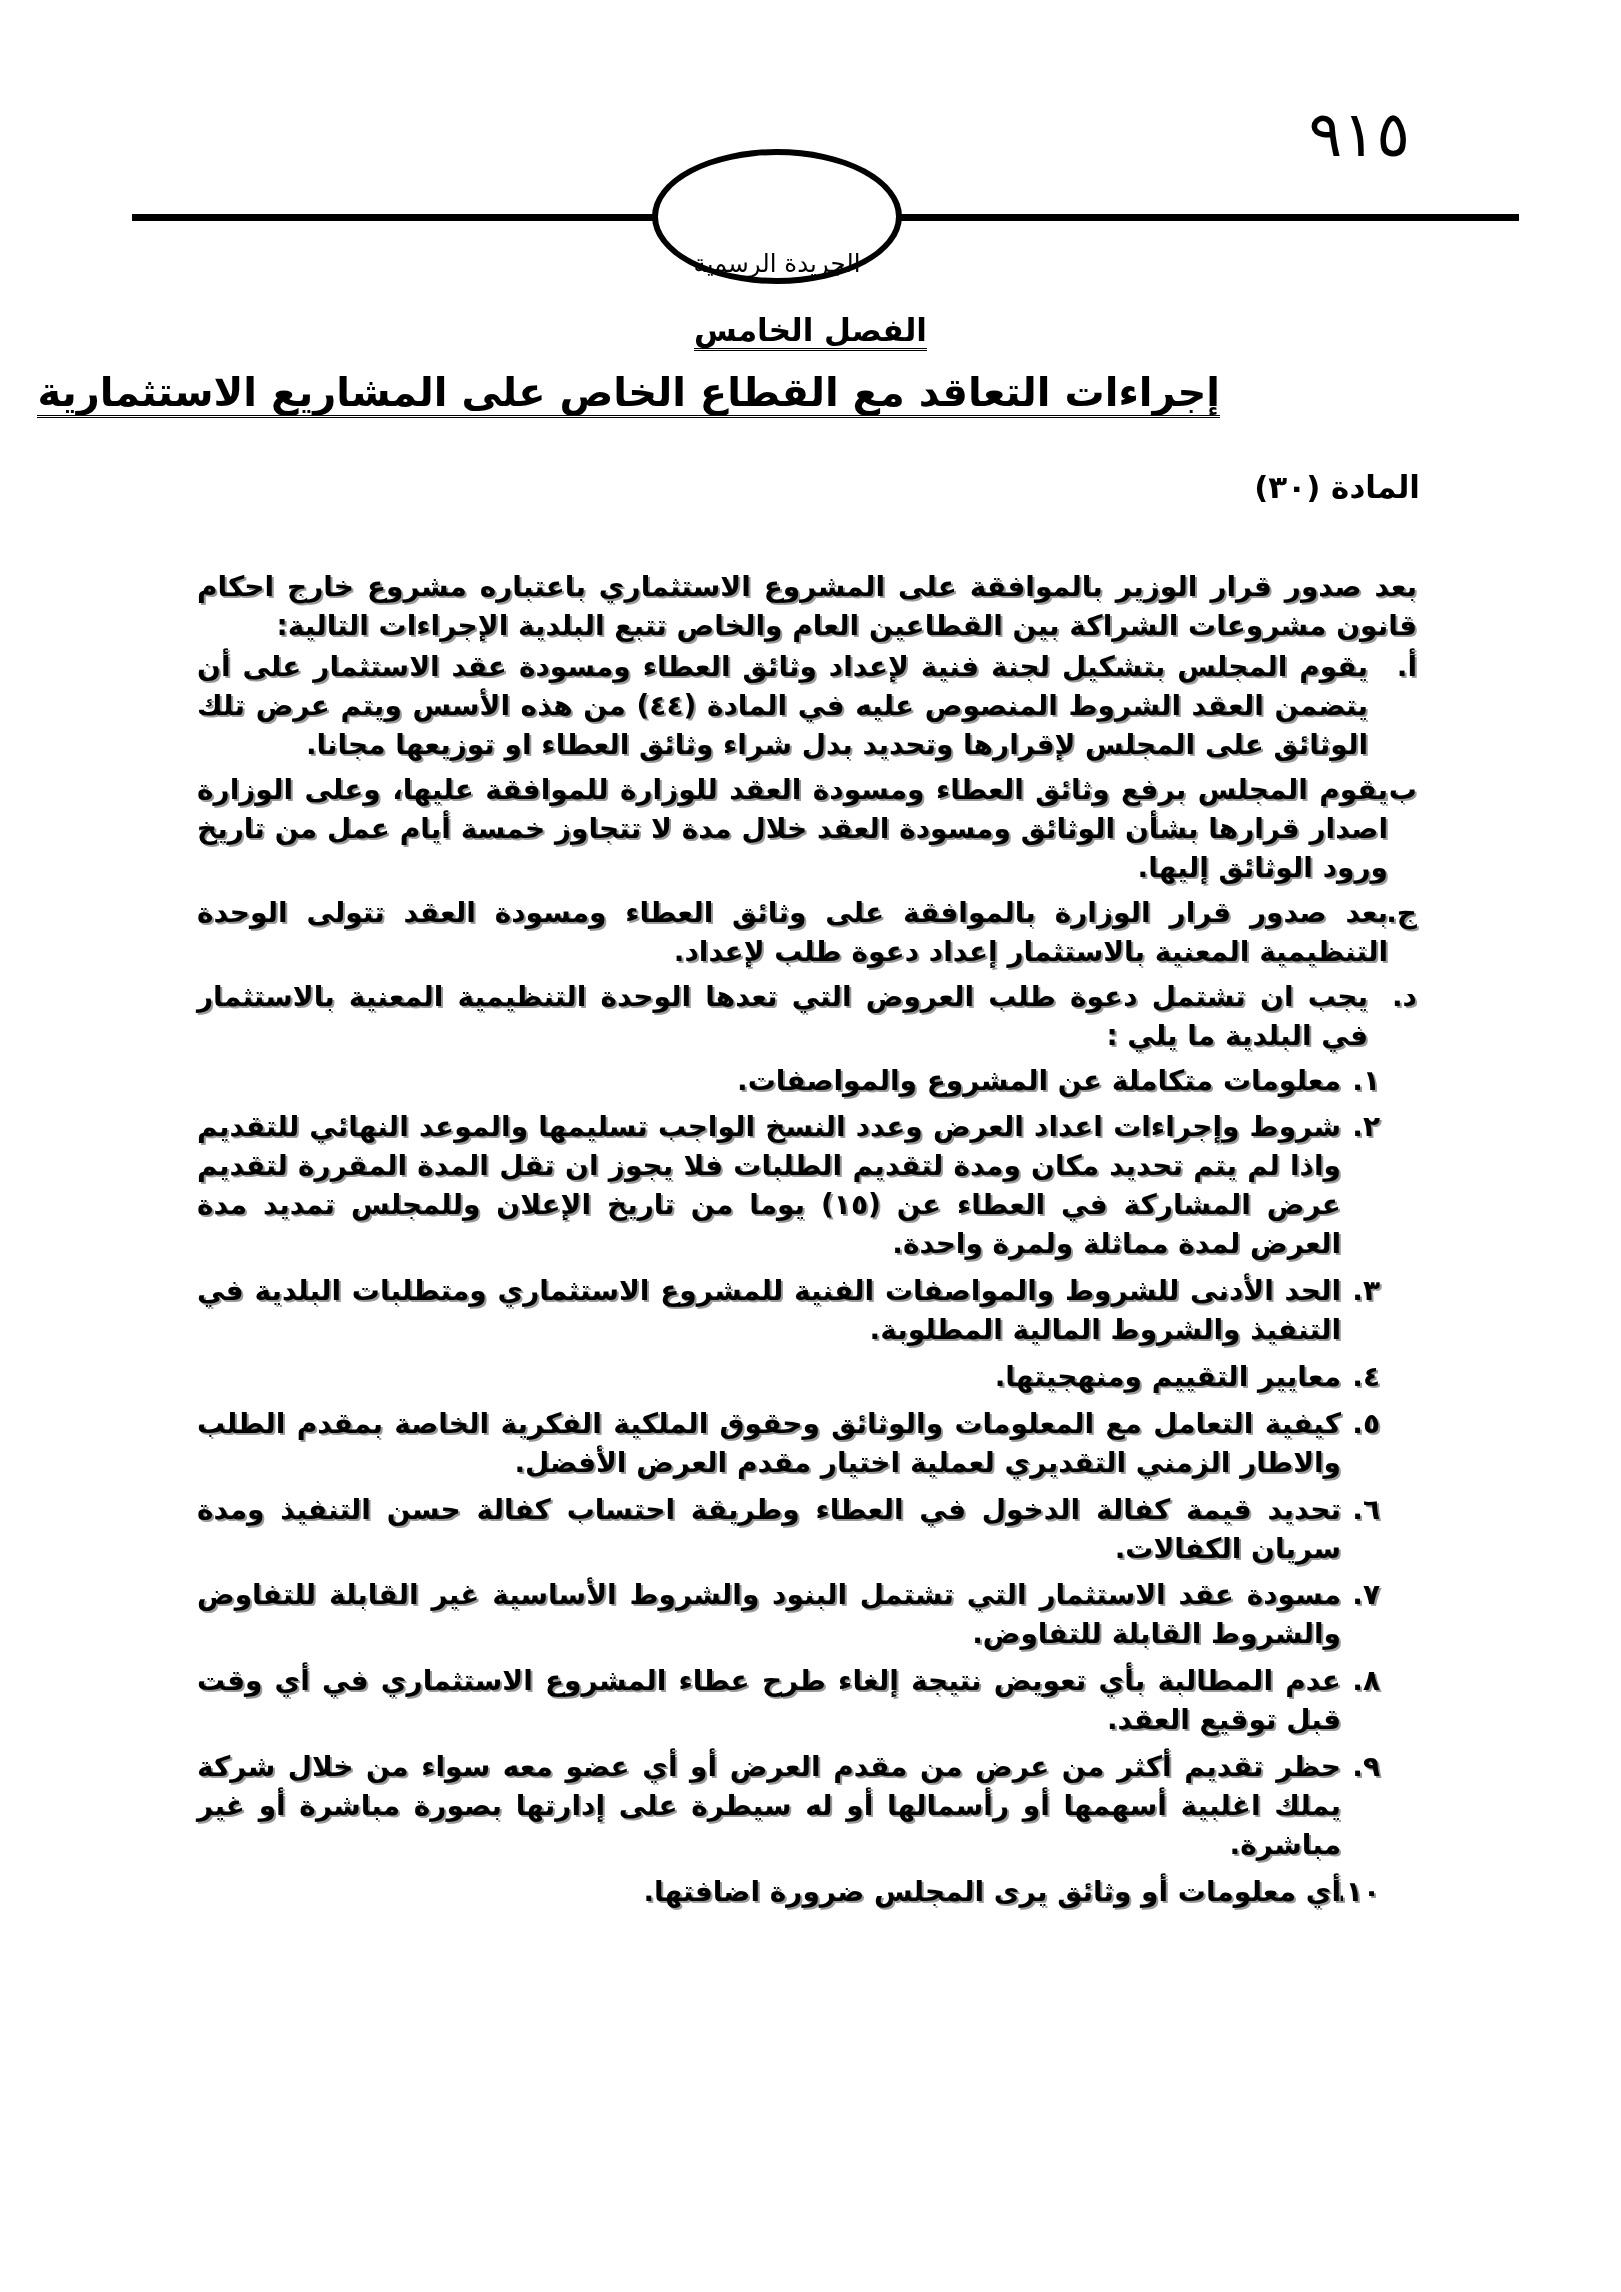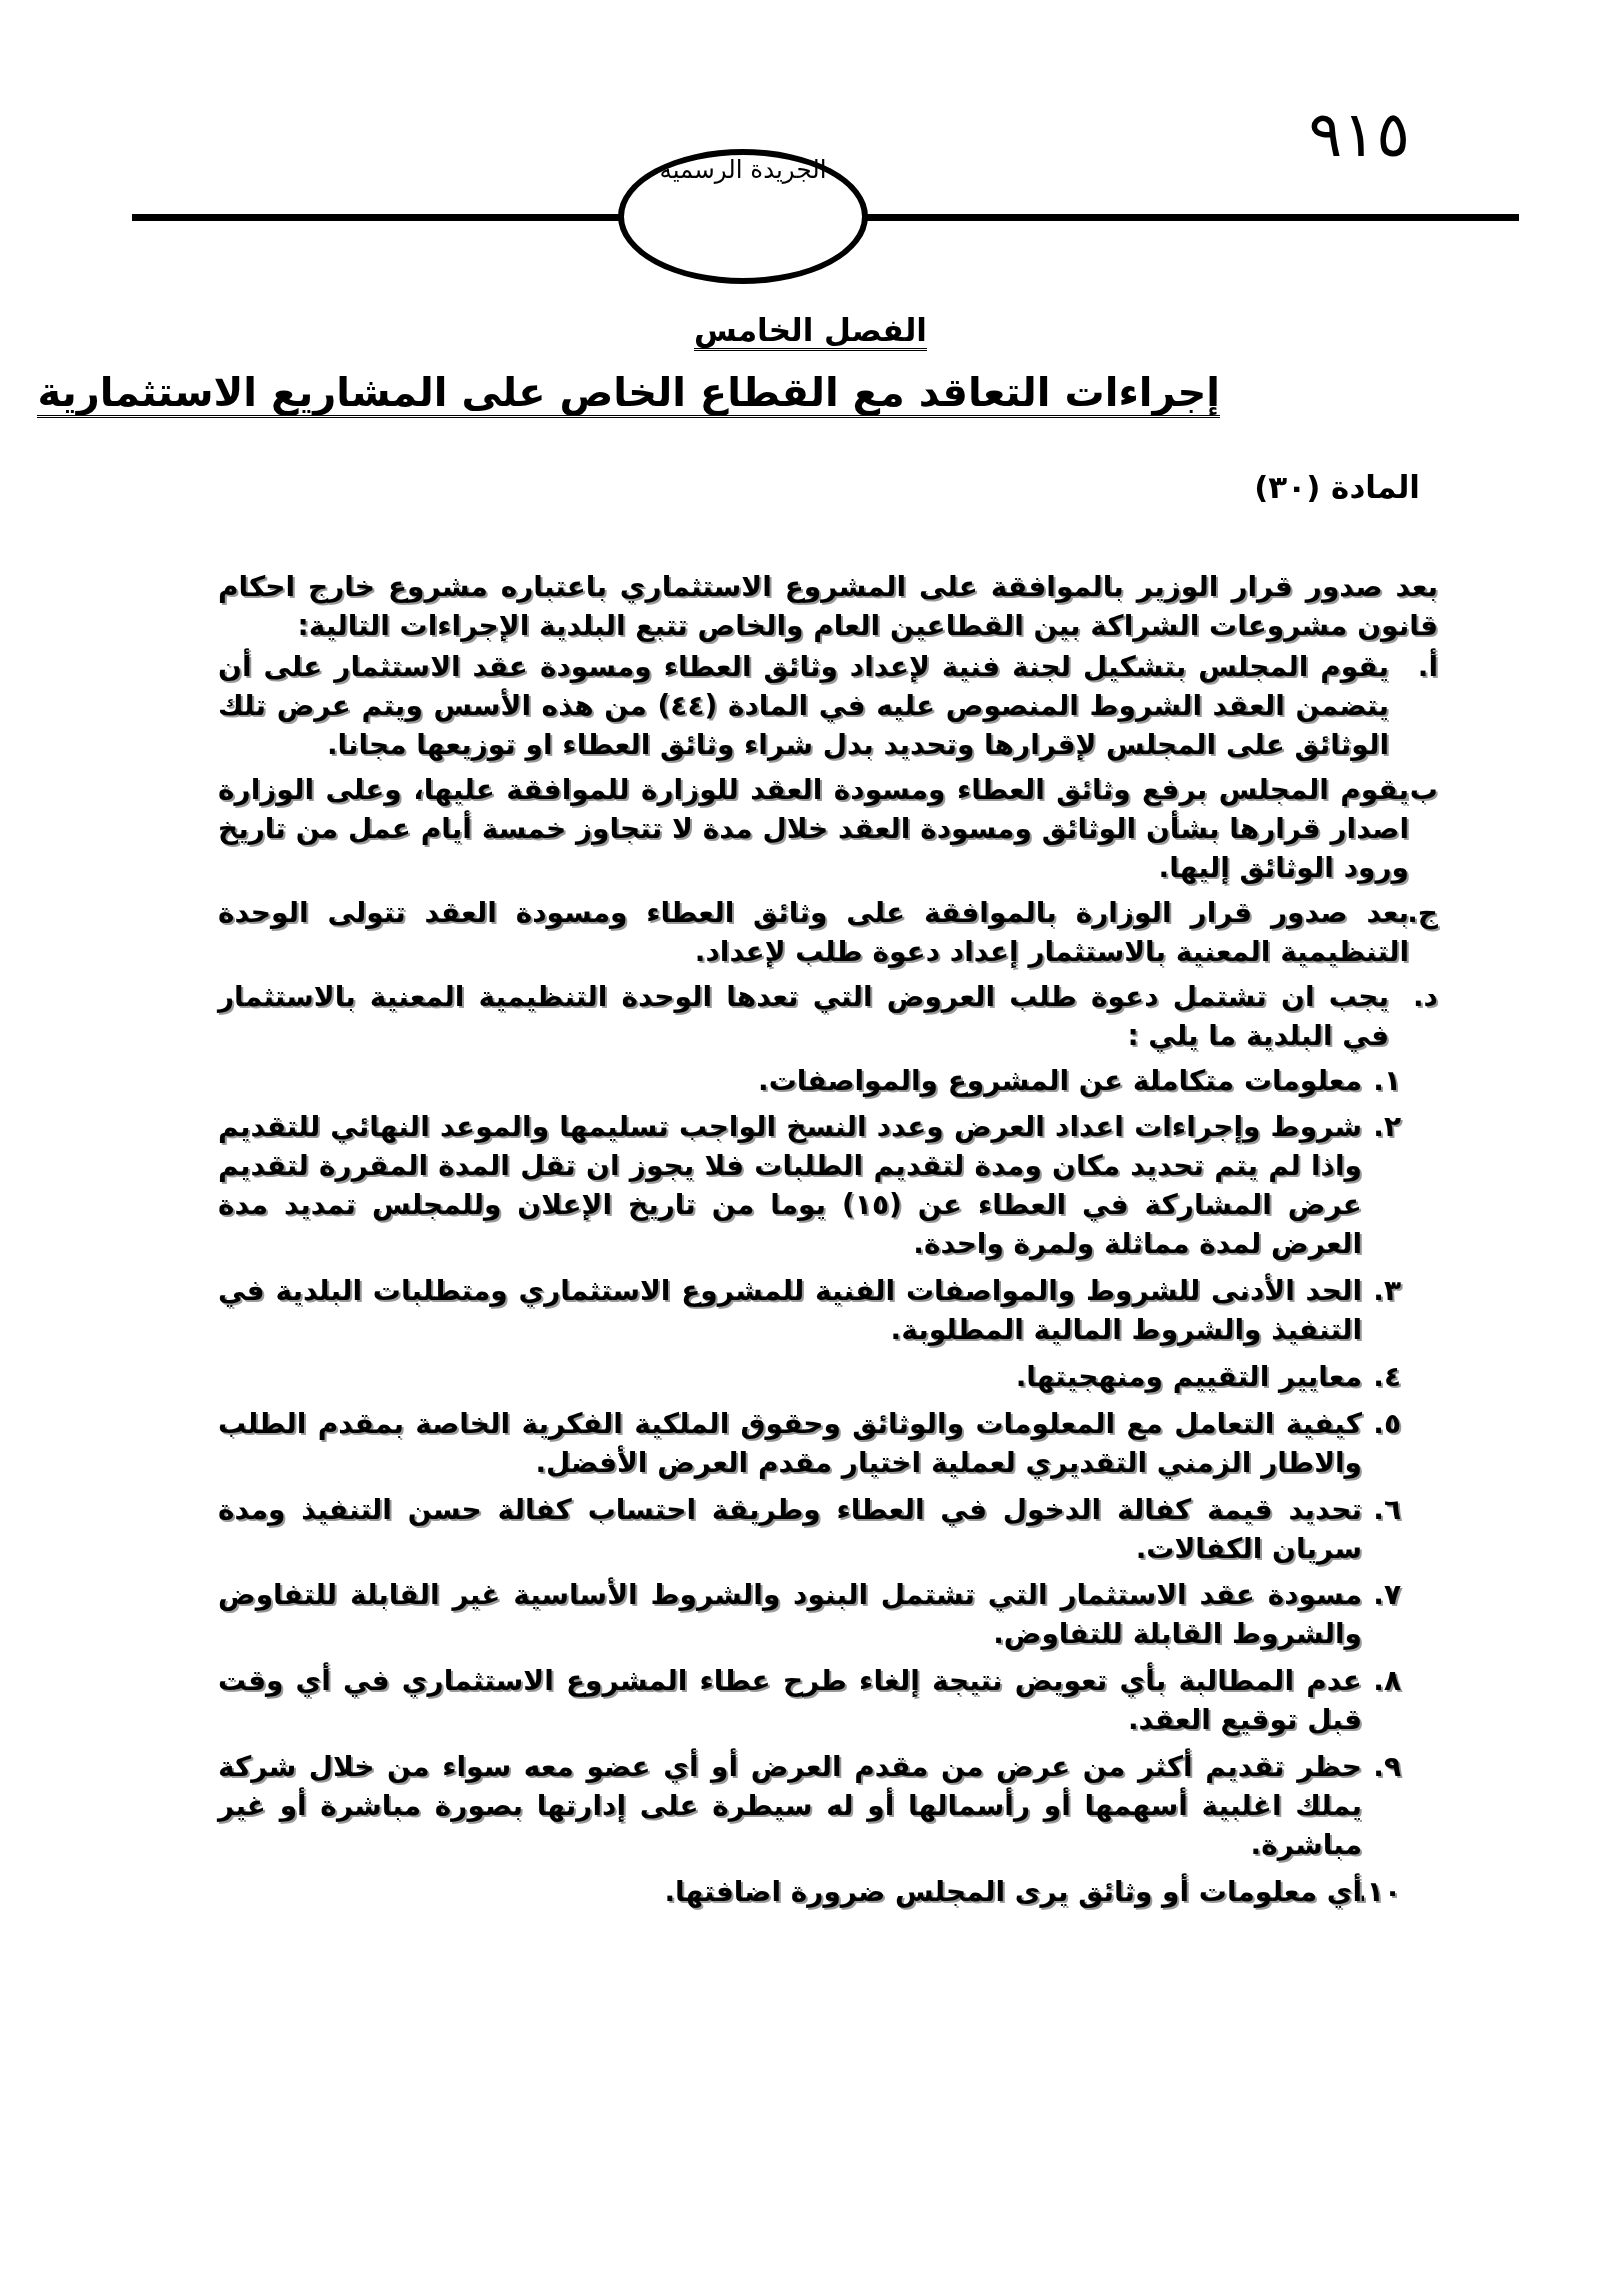--- a/index.html
+++ b/index.html
@@ -29,29 +29,29 @@
       position: absolute;
       top: 214px;
       left: 132px;
       width: 1387px;
       height: 6.9px;
       background: #000;
     }
     .header-oval {
       position: absolute;
       top: 149px;
-      left: 618px;
+      left: 652px;
       width: 250px;
       height: 135px;
       border: 6.9px solid #000;
       border-radius: 50%;
       background: #fff;
       box-sizing: border-box;
       display: flex;
-      align-items: flex-start;
+      align-items: flex-end;
       justify-content: center;
     }
     .header-oval span {
       font-size: 24.5px;
       font-weight: normal;
       font-family: "DejaVu Sans", sans-serif;
     }
     .chapter-title {
       position: absolute;
       top: 312px;
@@ -79,21 +79,21 @@
     .article-heading {
       position: absolute;
       top: 469px;
       right: 201px;
       font-size: 31px;
       font-weight: bold;
     }
     .body {
       position: absolute;
       top: 567px;
-      right: 183px;
+      right: 204px;
       width: 1220px;
       font-size: 28px;
       font-weight: bold;
       line-height: 39px;
       text-align: justify;
       text-shadow: 2px 2px 0 #9a9a9a;
     }
     .intro {
       margin: 0 0 2px 0;
     }

